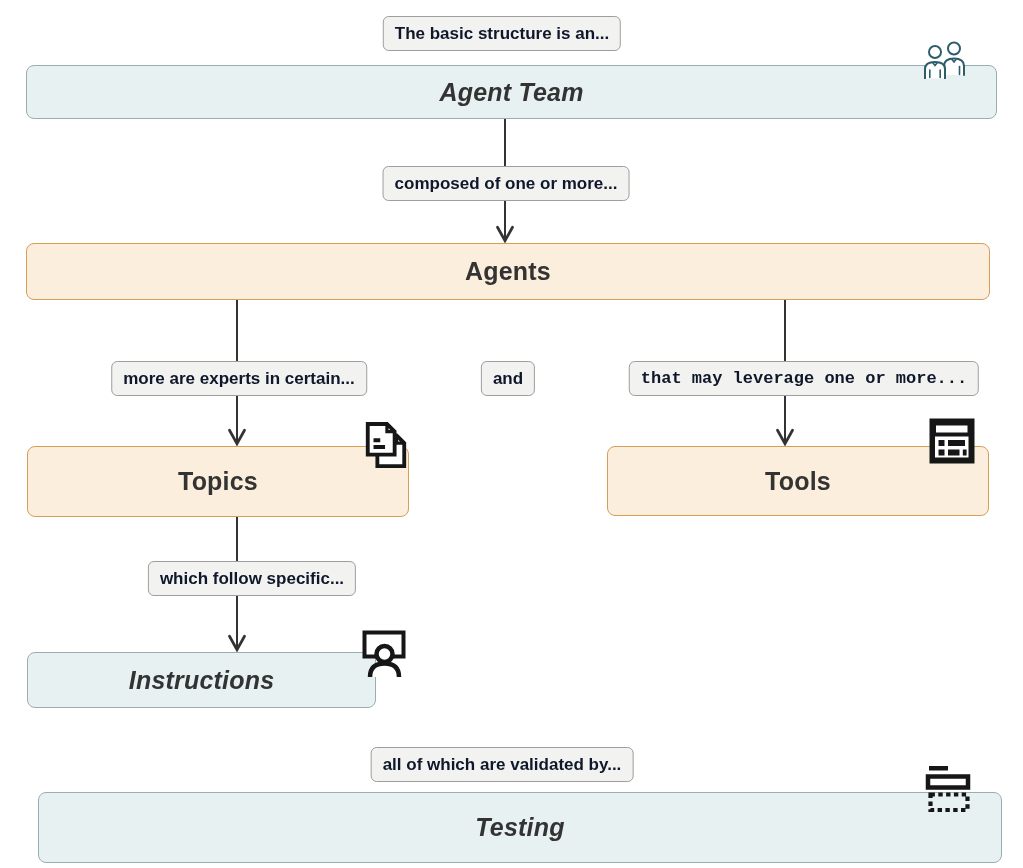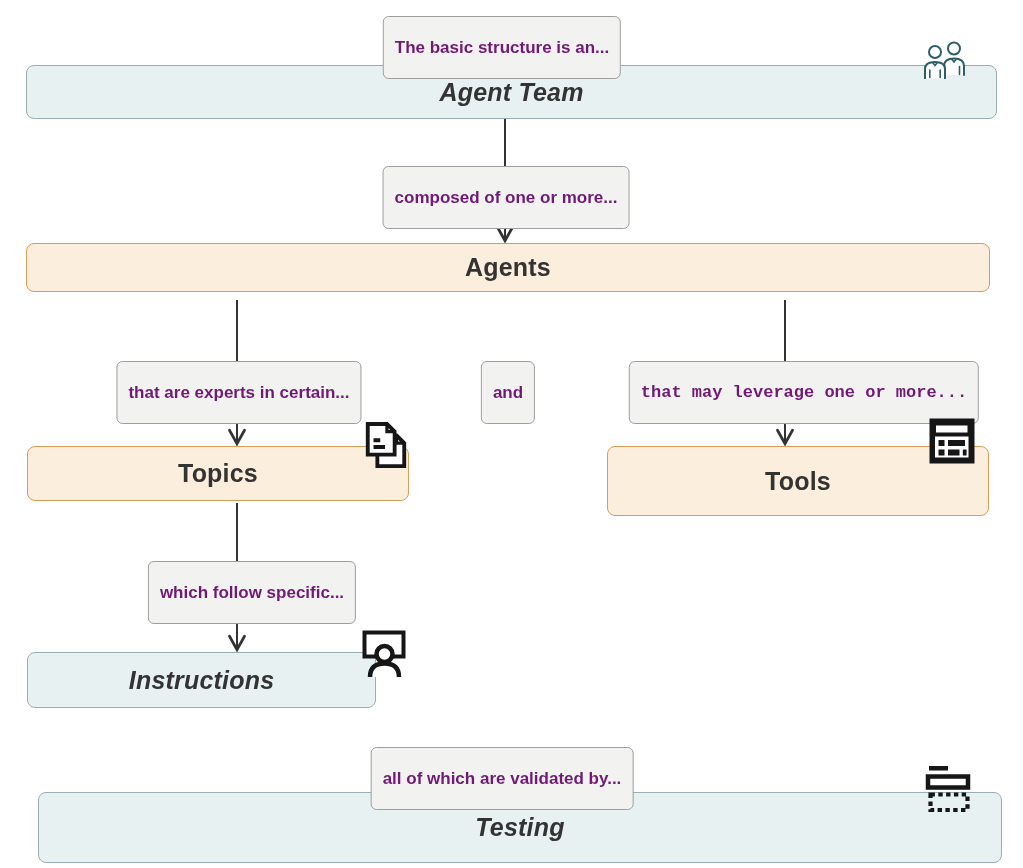--- a/index.html
+++ b/index.html
@@ -4,21 +4,21 @@
 <style>
   html,body{margin:0;padding:0;background:#ffffff;}
   body{font-family:"Liberation Sans","DejaVu Sans",sans-serif;}
   .canvas{position:relative;width:1023px;height:868px;background:#ffffff;overflow:hidden;}
   svg.edges{position:absolute;left:0;top:0;z-index:1;}
   .node{position:absolute;z-index:2;border-radius:8px;display:flex;align-items:center;justify-content:center;
         font-weight:700;font-size:25px;color:#333333;letter-spacing:.2px;box-sizing:border-box;}
   .node-teal{background:#e8f1f1;border:1.5px solid #98aeb3;font-style:italic;}
   .node-orange{background:#fbeedd;border:1.5px solid #d89e57;}
   .edge-label{position:absolute;z-index:3;transform:translateX(-50%);background:#f2f2f0;border:1px solid #9e9e9e;
-        border-radius:6px;padding:20px 11px;font-weight:700;font-size:17px;line-height:1.25;color:#701a75;white-space:nowrap;}
+        border-radius:6px;padding:6px 11px;font-weight:700;font-size:17px;line-height:1.25;color:#0f172a;white-space:nowrap;}
   .icon{position:absolute;z-index:4;}
 </style>
 </head>
 <body>
 
 <div class="canvas">
 
   <svg class="edges" width="1023" height="868">
     <defs>
       <marker id="arrowV" viewBox="0 0 12 12" refX="10" refY="6" markerWidth="9" markerHeight="9" orient="auto-start-reverse">
@@ -28,25 +28,25 @@
     <line x1="505" y1="119" x2="505" y2="240" stroke="#333333" stroke-width="2" marker-end="url(#arrowV)"></line>
     <line x1="237" y1="300" x2="237" y2="443" stroke="#333333" stroke-width="2" marker-end="url(#arrowV)"></line>
     <line x1="785" y1="300" x2="785" y2="443" stroke="#333333" stroke-width="2" marker-end="url(#arrowV)"></line>
     <line x1="237" y1="503" x2="237" y2="649" stroke="#333333" stroke-width="2" marker-end="url(#arrowV)"></line>
   </svg>
 
   <div class="node node-teal" style="left:26px;top:65px;width:971px;height:54px;">
     <span>Agent Team</span>
   </div>
 
-  <div class="node node-orange" style="left:26px;top:243px;width:964px;height:49px;">
+  <div class="node node-orange" style="left:26px;top:243px;width:964px;height:57px;">
     <span>Agents</span>
   </div>
 
-  <div class="node node-orange" style="left:27px;top:446px;width:382px;height:55px;">
+  <div class="node node-orange" style="left:27px;top:446px;width:382px;height:71px;">
     <span>Topics</span>
   </div>
 
   <div class="node node-orange" style="left:607px;top:446px;width:382px;height:70px;">
     <span>Tools</span>
   </div>
 
   <div class="node node-teal" style="left:27px;top:652px;width:349px;height:56px;">
     <span>Instructions</span>
   </div>
@@ -101,21 +101,21 @@
 
   <div class="edge-label" style="left:502px;top:16px;">
     <span>The basic structure is an...</span>
   </div>
 
   <div class="edge-label" style="left:506px;top:166px;">
     <span>composed of one or more...</span>
   </div>
 
   <div class="edge-label" style="left:239px;top:361px;">
-    <span>that are experts in certain...</span>
+    <span>more are experts in certain...</span>
   </div>
 
   <div class="edge-label" style="left:508px;top:361px;">
     <span>and</span>
   </div>
 
   <div class="edge-label" style="left:804px;top:361px;font-family:Liberation Mono, monospace;">
     <span>that may leverage one or more...</span>
   </div>
 

